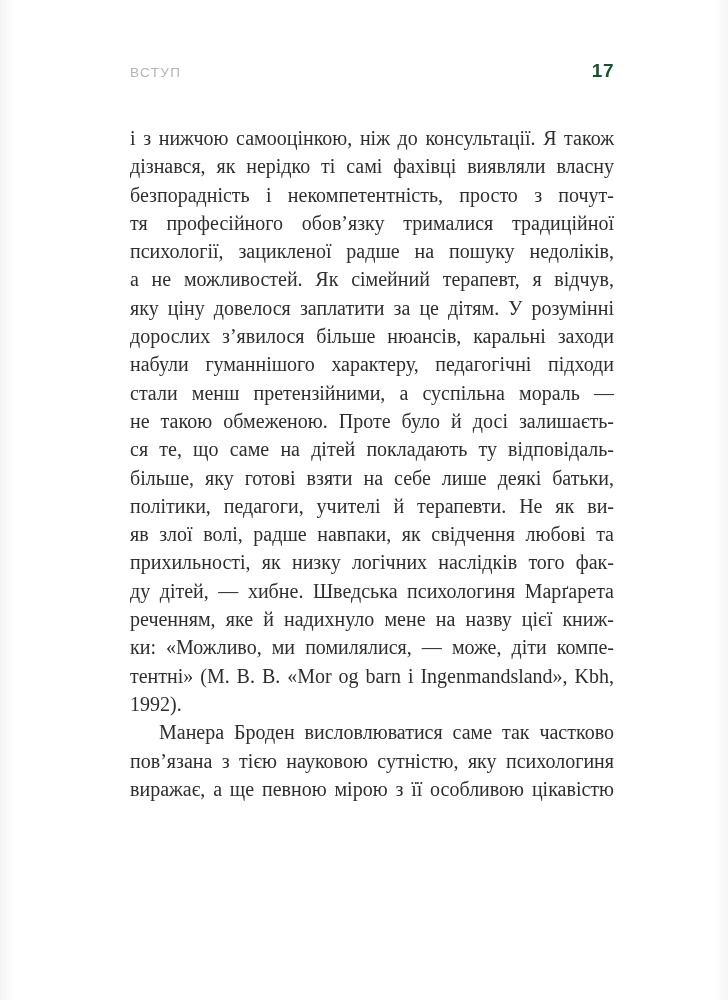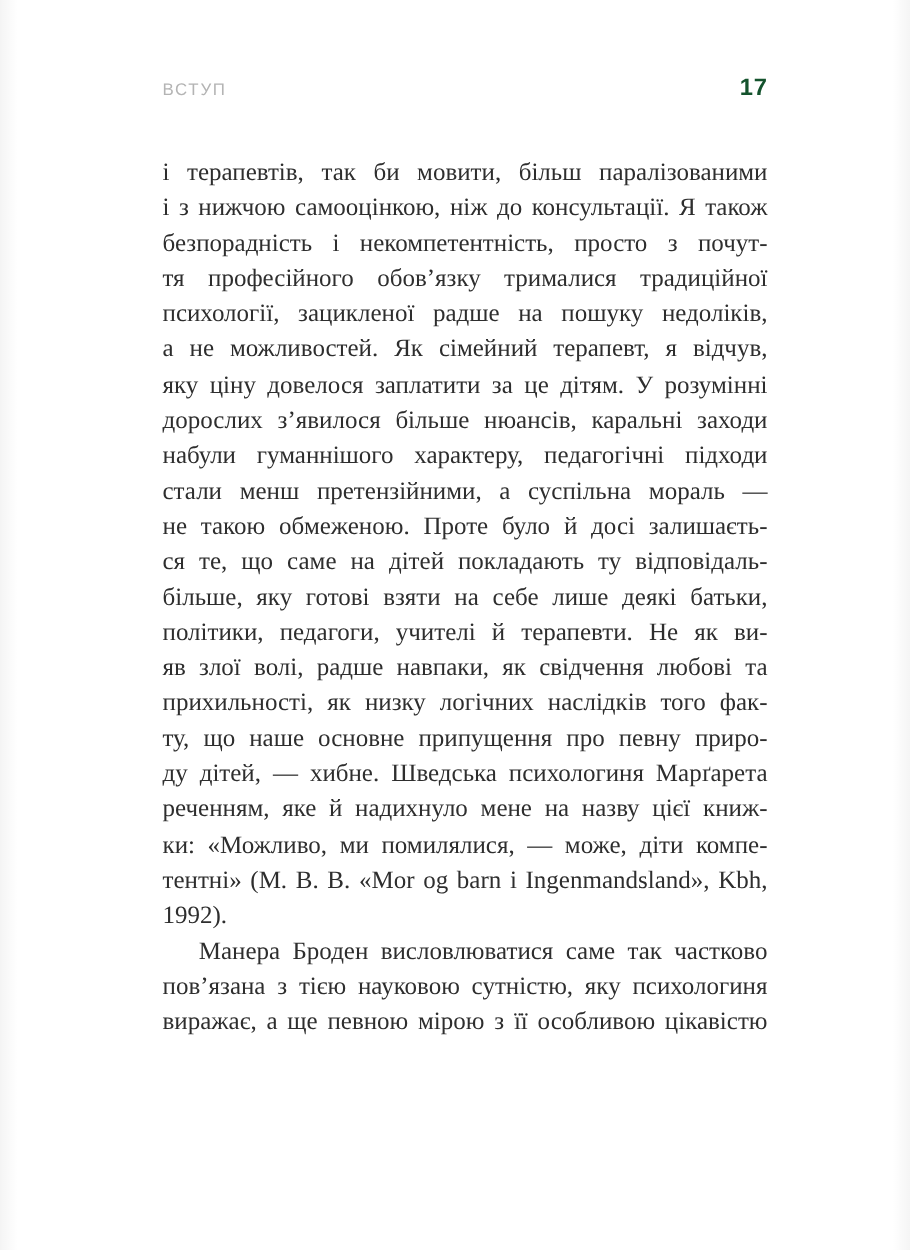--- a/index.html
+++ b/index.html
@@ -76,37 +76,36 @@
 <div class="page">
   <div class="edge-left"></div>
   <div class="edge-right"></div>
 
   <div class="header">
     <span class="running-title">ВСТУП</span>
     <span class="page-number">17</span>
   </div>
 
   <div class="textblock">
-    <div class="line">і терапевтів, так би мовити, більш паралізованими</div>
     <div class="line">і з нижчою самооцінкою, ніж до консультації. Я також</div>
+    <div class="line">дізнався, як нерідко ті самі фахівці виявляли власну</div>
     <div class="line">безпорадність і некомпетентність, просто з почут-</div>
     <div class="line">тя професійного обов’язку трималися традиційної</div>
     <div class="line">психології, зацикленої радше на пошуку недоліків,</div>
     <div class="line">а не можливостей. Як сімейний терапевт, я відчув,</div>
     <div class="line">яку ціну довелося заплатити за це дітям. У розумінні</div>
     <div class="line">дорослих з’явилося більше нюансів, каральні заходи</div>
     <div class="line">набули гуманнішого характеру, педагогічні підходи</div>
     <div class="line">стали менш претензійними, а суспільна мораль —</div>
     <div class="line">не такою обмеженою. Проте було й досі залишаєть-</div>
     <div class="line">ся те, що саме на дітей покладають ту відповідаль-</div>
     <div class="line">більше, яку готові взяти на себе лише деякі батьки,</div>
     <div class="line">політики, педагоги, учителі й терапевти. Не як ви-</div>
     <div class="line">яв злої волі, радше навпаки, як свідчення любові та</div>
     <div class="line">прихильності, як низку логічних наслідків того фак-</div>
-    <div class="line">ту, що наше основне припущення про певну приро-</div>
     <div class="line">ду дітей, — хибне. Шведська психологиня Марґарета</div>
     <div class="line">реченням, яке й надихнуло мене на назву цієї книж-</div>
     <div class="line">ки: «Можливо, ми помилялися, — може, діти компе-</div>
     <div class="line">тентні» (M. B. B. «Mor og barn i Ingenmandsland», Kbh,</div>
     <div class="line para-end">1992).</div>
     <div class="line indent">Манера Броден висловлюватися саме так частково</div>
     <div class="line">пов’язана з тією науковою сутністю, яку психологиня</div>
     <div class="line">виражає, а ще певною мірою з її особливою цікавістю</div>
   </div>
 </div>

